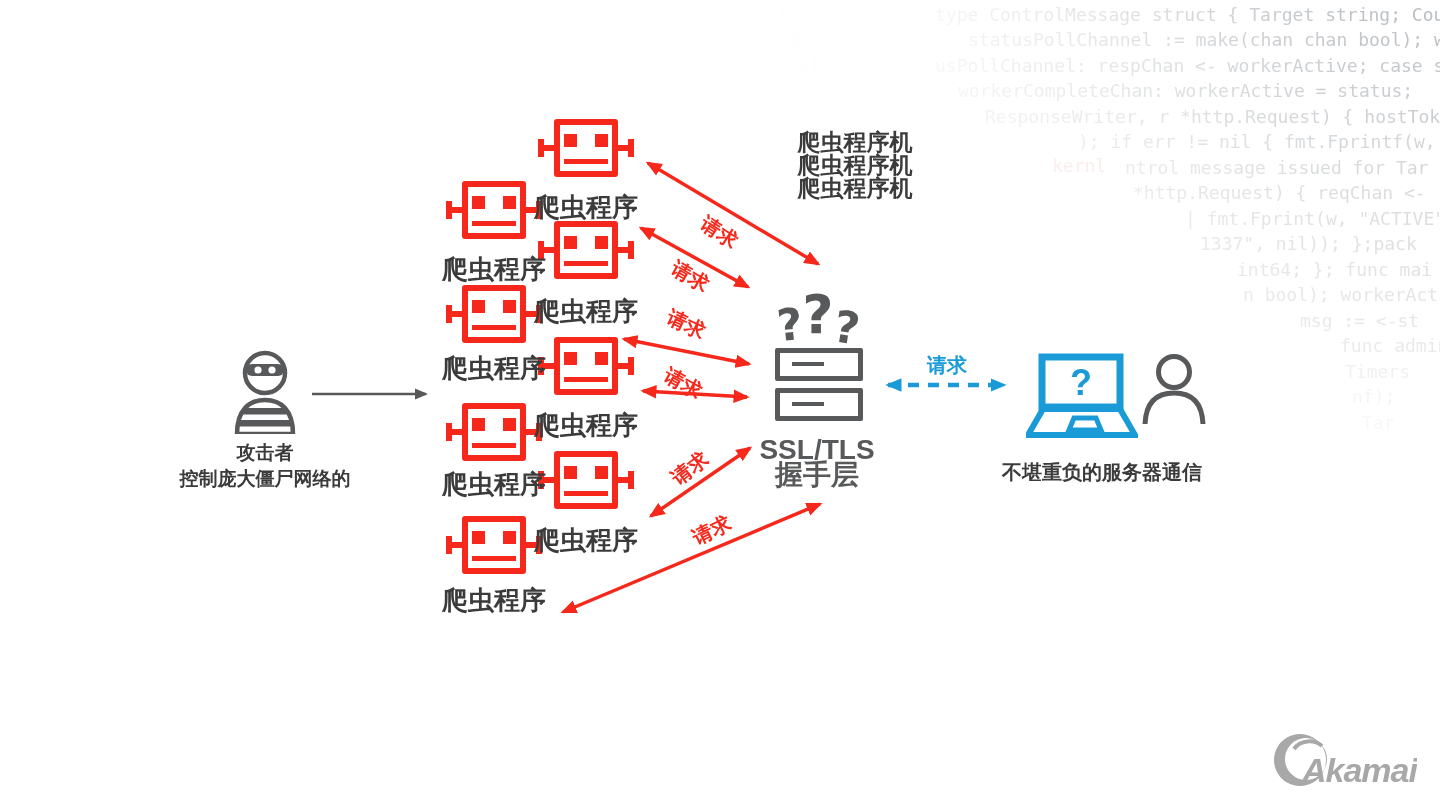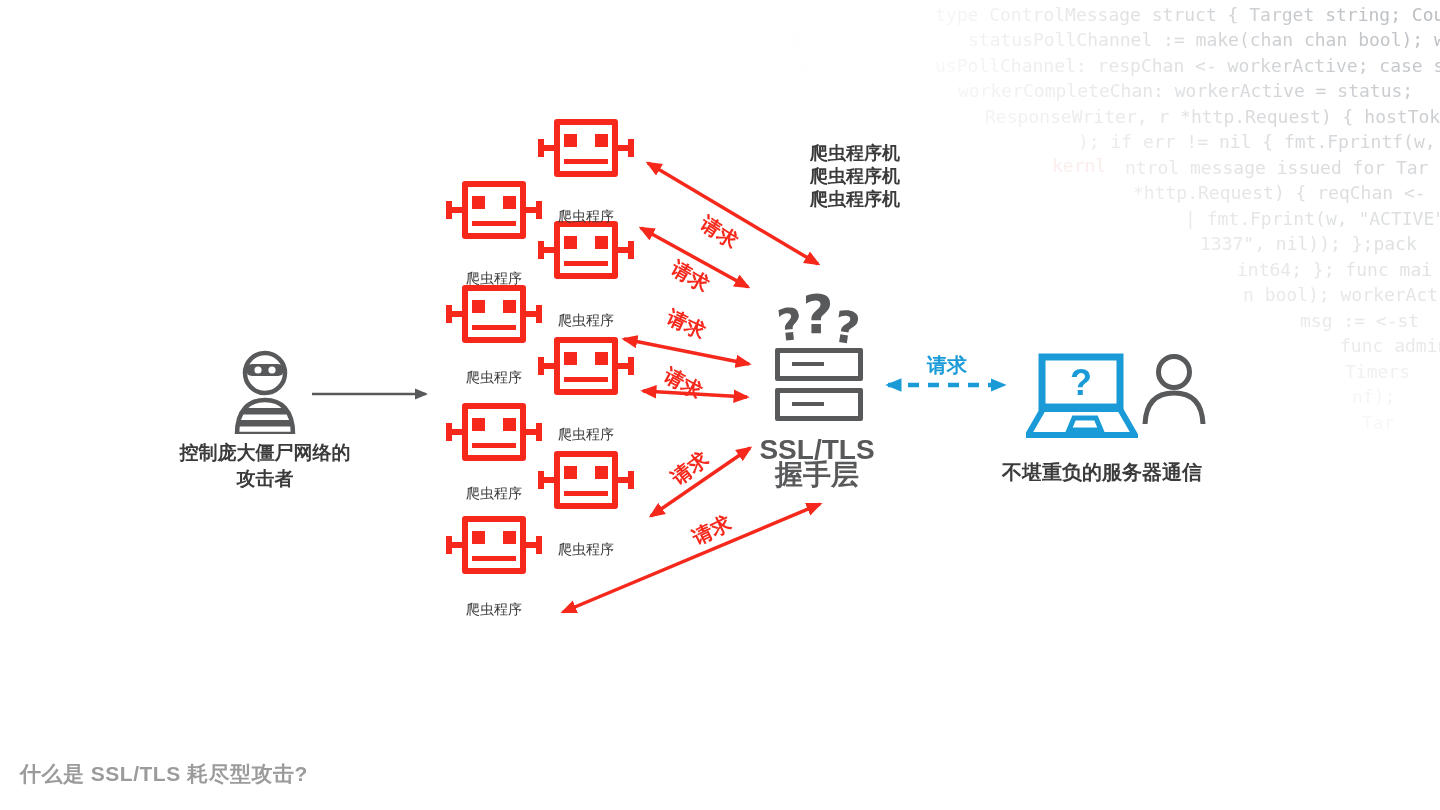--- a/index.html
+++ b/index.html
@@ -28,22 +28,22 @@
   
   .bot{position:absolute;width:52px;height:46px;border:6px solid var(--red);border-radius:3px;background:#fff;z-index:2;}
   .bot .ey{position:absolute;width:13px;height:13px;background:var(--red);top:9px;}
   .bot .ey.l{left:4px}.bot .ey.r{right:4px}
   .bot .mo{position:absolute;left:4px;right:4px;height:5px;bottom:7px;background:var(--red);}
   .bot .ea{position:absolute;width:10px;height:6px;background:var(--red);top:20px;}
   .bot .ea.l{left:-16px}.bot .ea.r{right:-16px}
   .bot .ea::after{content:"";position:absolute;width:6px;height:18px;background:var(--red);top:-6px;}
   .bot .ea.l::after{left:-6px}.bot .ea.r::after{right:-6px}
 
-  .bot-label{position:absolute;width:110px;text-align:center;font-weight:400;font-size:14px;
-             color:var(--text-dark);z-index:2;margin-top:18px;}
+  .bot-label{position:absolute;width:110px;text-align:center;font-weight:700;font-size:26px;
+             color:var(--text-dark);z-index:2;}
 
   .req{position:absolute;width:60px;text-align:center;font-weight:700;font-size:20px;
        color:var(--red);z-index:2;}
   .req.blue{color:var(--blue);}
 
   
   .srv-rect{position:absolute;left:775px;width:78px;height:23px;border:5px solid var(--icon-gray);
             border-radius:2px;background:#fff;z-index:2;}
   .srv-rect i{position:absolute;left:12px;top:9px;width:32px;height:4px;background:var(--icon-gray);}
   .qmarks{position:absolute;left:766px;top:283px;width:104px;text-align:center;color:var(--icon-gray);
@@ -121,22 +121,22 @@
     <circle cx="33" cy="20" r="3.6" fill="#fff"></circle>
     <circle cx="47" cy="20" r="3.6" fill="#fff"></circle>
     <clipPath id="bd">
         <path d="M12,84 C12,60 24,50 40,50 C56,50 68,60 68,84 Z"></path>
       </clipPath>
     <path d="M12,84 C12,60 24,50 40,50 C56,50 68,60 68,84 Z" fill="#fff" stroke="#58595b" stroke-width="4.5"></path>
     <rect x="8" y="58" width="64" height="6.5" fill="#58595b" clip-path="url(#bd)"></rect>
     <rect x="8" y="70" width="64" height="6.5" fill="#58595b" clip-path="url(#bd)"></rect>
   </svg>
   <div class="note" style="left:165px;top:440px;width:200px;font-size:19px;line-height:26px">
+    <div>攻击者</div>
     <div>控制庞大僵尸网络的</div>
-    <div>攻击者</div>
   </div>
 
   <div class="bot" style="left:554px;top:119px">
       <i class="ea l"></i>
       <i class="ea r"></i>
       <b class="ey l"></b>
       <b class="ey r"></b>
       <u class="mo"></u>
     </div>
   <div class="bot" style="left:462px;top:181px">
@@ -198,21 +198,21 @@
   <div class="bot-label" style="left:531px;top:523px">爬虫程序</div>
   <div class="bot-label" style="left:439px;top:583px">爬虫程序</div>
 
   <div class="req" style="left:689px;top:219px;transform:rotate(33deg)">请求</div>
   <div class="req" style="left:660px;top:263px;transform:rotate(30deg)">请求</div>
   <div class="req" style="left:656px;top:311px;transform:rotate(25deg)">请求</div>
   <div class="req" style="left:653px;top:370px;transform:rotate(29deg)">请求</div>
   <div class="req" style="left:660px;top:455px;transform:rotate(-37deg)">请求</div>
   <div class="req" style="left:682px;top:517px;transform:rotate(-26deg)">请求</div>
 
-  <div class="note" style="left:775px;top:142px;width:160px;font-size:18px;line-height:23px">
+  <div class="note" style="left:775px;top:131px;width:160px;font-size:23px;line-height:23px">
     <div>爬虫程序机</div>
     <div>爬虫程序机</div>
     <div>爬虫程序机</div>
   </div>
 
   <div class="qmarks">
     <span class="q1">?</span><span class="q2">?</span><span class="q3">?</span>
   </div>
 
   <div class="srv-rect" style="top:348px">
@@ -238,16 +238,22 @@
 
   <svg class="icon" style="left:1142px;top:354px" width="64" height="70" viewBox="0 0 64 70">
     <circle cx="32" cy="18" r="15.5" fill="#fff" stroke="#58595b" stroke-width="5"></circle>
     <path d="M3,70 C4,47 16,39 32,39 C48,39 60,47 61,70" fill="none" stroke="#58595b" stroke-width="5"></path>
   </svg>
 
   <div class="note" style="left:1002px;top:460px;width:200px;font-size:20px;line-height:25px">
     <div>不堪重负的服务器通信</div>
   </div>
 
-  <div class="page-title">什么是 SSL/TLS 耗尽型攻击?</div>
-
+
+  <div class="icon" style="left:1272px;top:732px;width:145px;height:62px">
+    <svg width="145" height="62" viewBox="0 0 145 62">
+      <path fill-rule="evenodd" fill="#a8a8a8" d="M28,2 a26,26 0 1,0 0.01,0 Z M34,6 a21,21 0 1,1 -0.01,0 Z"></path>
+      <path d="M22,17 A18,16 0 0 1 50,14" fill="none" stroke="#a8a8a8" stroke-width="4"></path>
+      <text x="30" y="50" font-size="34" font-style="italic" font-weight="bold" fill="#a8a8a8" font-family="Liberation Sans, DejaVu Sans, sans-serif" letter-spacing="-1">Akamai</text>
+    </svg>
+  </div>
 
 </div>
 
 </body></html>

